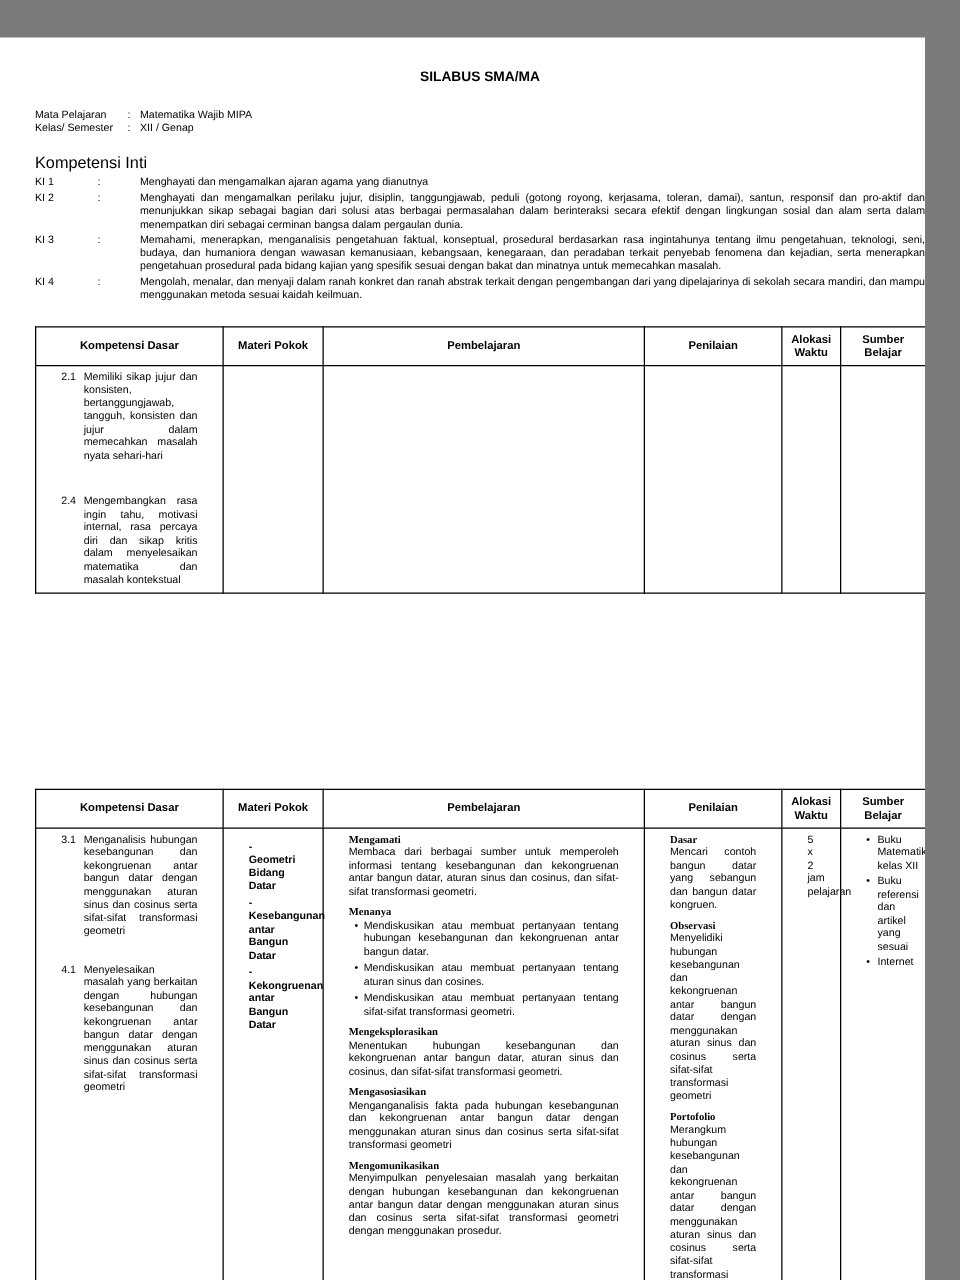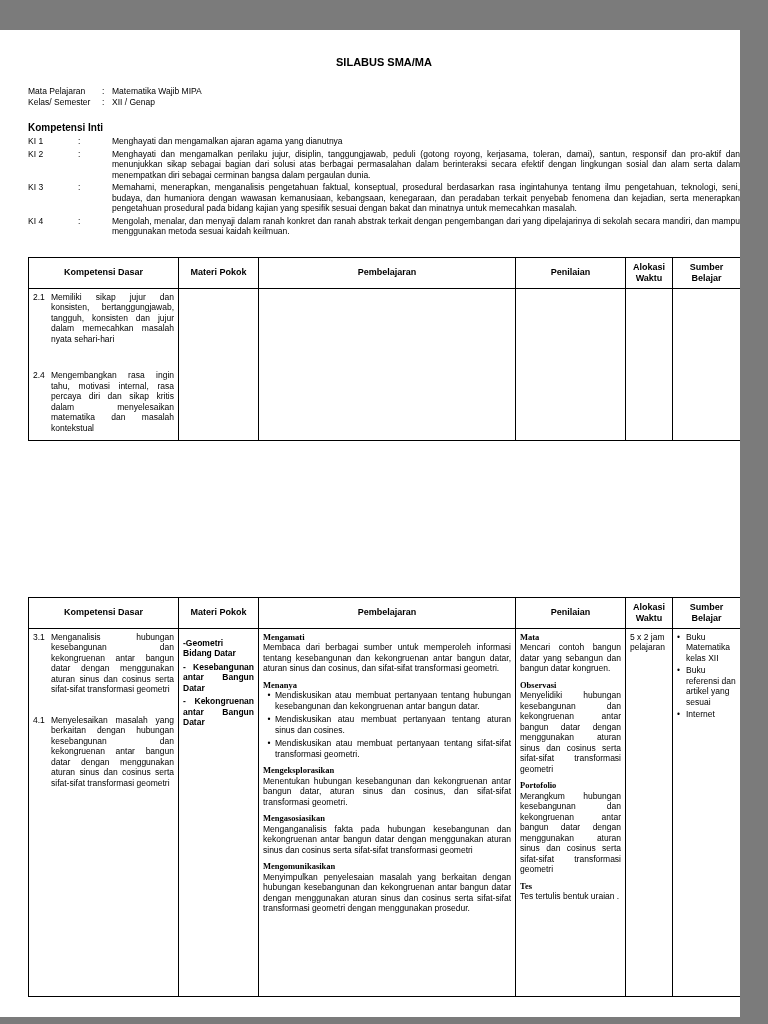--- a/index.html
+++ b/index.html
@@ -8,30 +8,30 @@
   .page{background:#ffffff;width:768px;min-height:978px;box-sizing:border-box;padding:26px 28px 20px;}
 
   .title{text-align:center;font-size:11px;font-weight:bold;margin:0 0 18px 0;}
 
   .meta{font-size:8.5px;line-height:11px;margin-bottom:14px;}
   .meta-row{display:flex;}
   .m-label{flex:0 0 74px;}
   .m-colon{flex:0 0 10px;}
   .m-value{flex:1;}
 
-  .ki-heading{font-size:10px;font-weight:bold;margin-bottom:3px;}
+  .ki-heading{font-size:13px;font-weight:normal;margin-bottom:3px;}
   .ki-row{display:flex;font-size:8.5px;line-height:10.5px;margin-bottom:2px;gap:24px;}
   .ki-label{flex:0 0 26px;}
   .ki-colon{flex:0 0 10px;}
   .ki-text{flex:1;text-align:justify;}
 
   table.grid{border-collapse:collapse;width:712px;table-layout:fixed;}
   .grid th,.grid td{border:1px solid #000;box-sizing:border-box;}
   .grid th{font-size:9px;font-weight:bold;text-align:center;vertical-align:middle;padding:4px 2px;line-height:11px;}
-  .grid td{font-size:8.5px;line-height:10.5px;vertical-align:top;padding:3px 4px;}
+  .grid td{font-size:8.5px;line-height:10.5px;vertical-align:top;padding:3px 20px;}
 
   .t1{margin-top:20px;}
   .t1 tbody td{height:152px;}
   .t2{margin-top:156px;}
   .t2 tbody td{height:368px;}
 
   .kd-item{display:flex;margin-bottom:2px;}
   .kd-item.gap{margin-top:26px;}
   .kd-item.gap2{margin-top:20px;justify-content:space-between;}
   .kd-num{flex:0 0 18px;}
@@ -203,21 +203,21 @@
               <div class="sec-b">Menganganalisis fakta pada hubungan kesebangunan dan kekongruenan antar bangun datar dengan menggunakan aturan sinus dan cosinus serta sifat-sifat transformasi geometri</div>
             </div>
             <div class="sec">
               <div class="sec-h">Mengomunikasikan</div>
               <div class="sec-b">Menyimpulkan penyelesaian masalah yang berkaitan dengan hubungan kesebangunan dan kekongruenan antar bangun datar dengan menggunakan aturan sinus dan cosinus serta sifat-sifat transformasi geometri dengan menggunakan prosedur.</div>
             </div>
           </td>
 
           <td>
             <div class="sec">
-              <div class="sec-h">Mata</div>
+              <div class="sec-h">Dasar</div>
               <div class="sec-b">Mencari contoh bangun datar yang sebangun dan bangun datar kongruen.</div>
             </div>
             <div class="sec">
               <div class="sec-h">Observasi</div>
               <div class="sec-b">Menyelidiki hubungan kesebangunan dan kekongruenan antar bangun datar dengan menggunakan aturan sinus dan cosinus serta sifat-sifat transformasi geometri</div>
             </div>
             <div class="sec">
               <div class="sec-h">Portofolio</div>
               <div class="sec-b">Merangkum hubungan kesebangunan dan kekongruenan antar bangun datar dengan menggunakan aturan sinus dan cosinus serta sifat-sifat transformasi geometri</div>
             </div>

